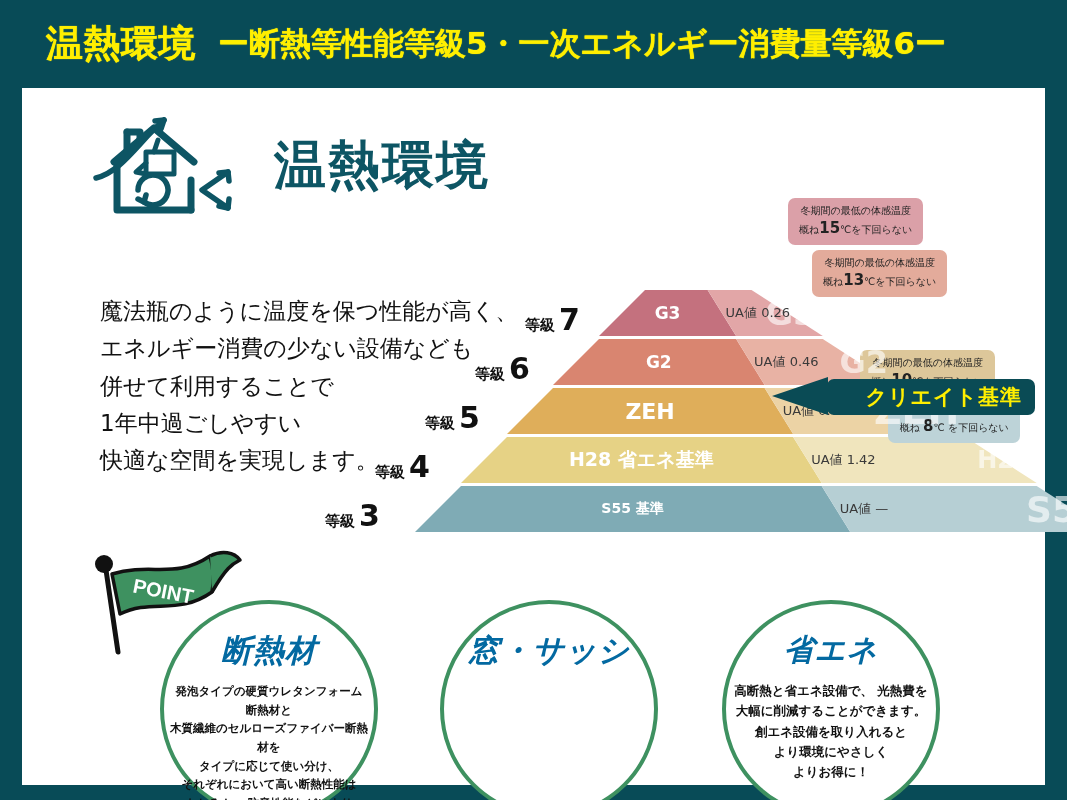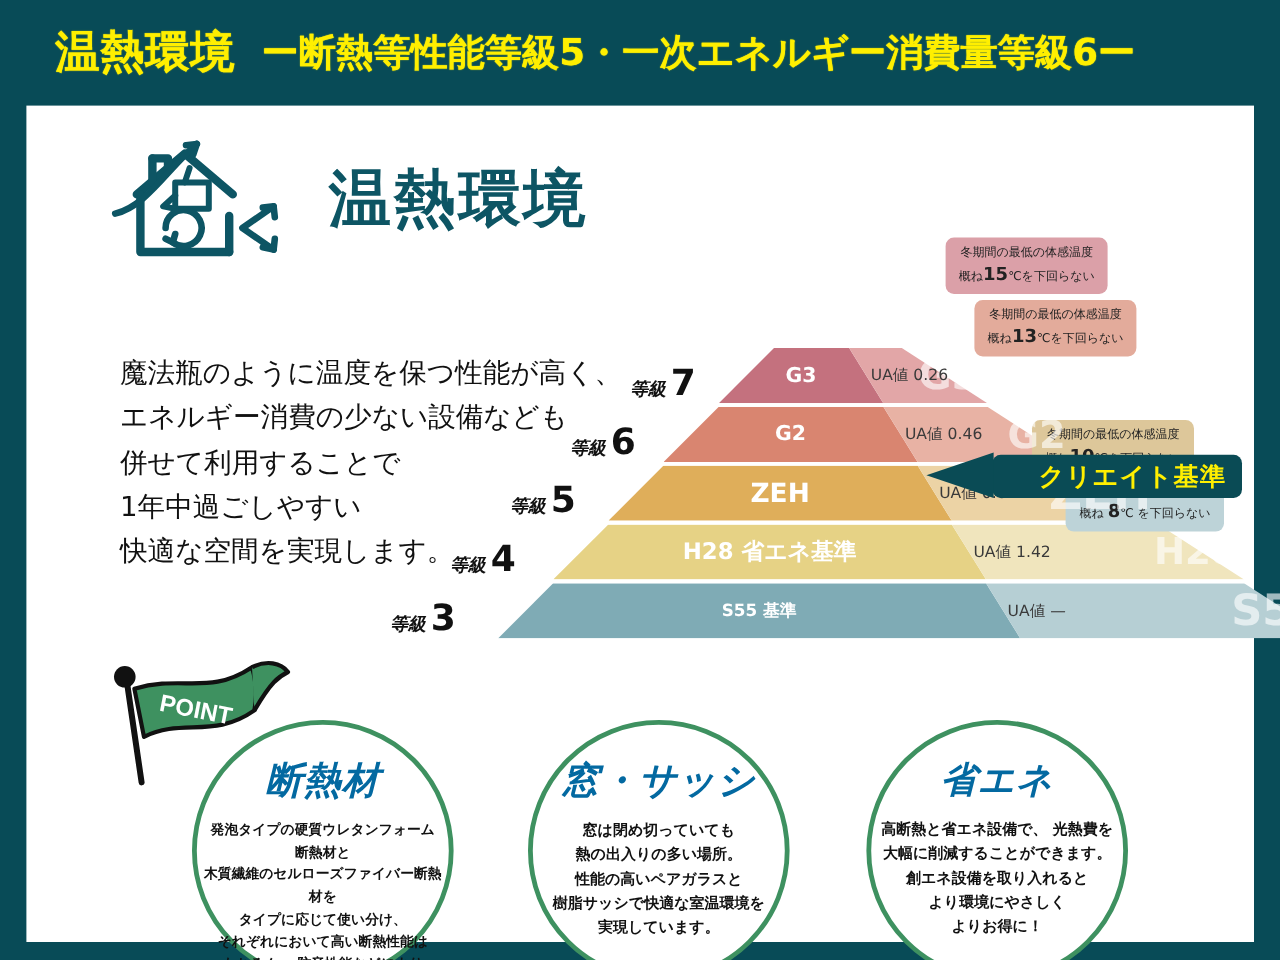--- a/index.html
+++ b/index.html
@@ -98,21 +98,21 @@
     color:rgba(255,255,255,0.62);
     font-weight:bold;
     z-index:2; white-space:nowrap;
   }
   .grade {
     position:absolute;
     display:flex; align-items:baseline;
     color:#111; font-weight:bold;
     white-space:nowrap;
   }
-  .grade .g-word { font-size:15px; font-weight:bold;font-style:italic; }
+  .grade .g-word { font-size:15px; font-weight:bold; }
   .grade .g-num  { font-size:30px; font-weight:bold; margin-left:4px; }
 
   
   .callout {
     position:absolute;
     border-radius:7px;
     padding:6px 11px 7px 11px;
     text-align:center;
     line-height:1.35;
     white-space:nowrap;
@@ -266,21 +266,21 @@
       </div>
       <div class="grade" style="left: -17px; top: 202px;">
         <span class="g-word">等級</span>
         <span class="g-num">5</span>
       </div>
       <div class="tier" style="left: 19px; top: 239px; width: 575.7px;">
         <div class="shape">
           <div style="position:absolute;inset:0;clip-path:polygon(7.990% 0%,57.697% 0%,62.651% 100%,0.000% 100%);background:#e6d285"></div>
           <div style="position:absolute;inset:0;clip-path:polygon(57.697% 0%,87.615% 0%,100.000% 100%,62.651% 100%);background:#f0e5bd"></div>
         </div>
-        <span class="ghost" style="font-size: 31px; right: 6px;">H28</span>
+        <span class="ghost" style="font-size: 24px; right: 6px;">H28</span>
         <span class="ua" style="left: 350.16px;">UA値 1.42</span>
         <span class="left-lbl" style="left: 0px; width: 360.68px; font-size: 19px;">H28 省エネ基準</span>
       </div>
       <div class="grade" style="left: -67px; top: 251px;">
         <span class="g-word">等級</span>
         <span class="g-num">4</span>
       </div>
       <div class="tier" style="left: -27px; top: 288px; width: 693px;">
         <div class="shape">
           <div style="position:absolute;inset:0;clip-path:polygon(6.638% 0%,58.684% 0%,62.799% 100%,0.000% 100%);background:#7fabb5"></div>
@@ -315,25 +315,20 @@
     <div class="circle-title">断熱材</div>
     <div class="circle-body">発泡タイプの硬質ウレタンフォーム断熱材と
 木質繊維のセルローズファイバー断熱材を
 タイプに応じて使い分け、
 それぞれにおいて高い断熱性能は
 もちろん、 防音性能などにより
 住環境を向上させています。</div>
   </div>
   <div class="circle" id="circle-2">
     <div class="circle-title">窓・サッシ</div>
-    <div class="circle-body">窓は閉め切っていても
-熱の出入りの多い場所。
-性能の高いペアガラスと
-樹脂サッシで快適な室温環境を
-実現しています。</div>
   </div>
   <div class="circle" id="circle-3">
     <div class="circle-title">省エネ</div>
     <div class="circle-body">高断熱と省エネ設備で、 光熱費を
 大幅に削減することができます。
 創エネ設備を取り入れると
 より環境にやさしく
 よりお得に！</div>
   </div>
 

